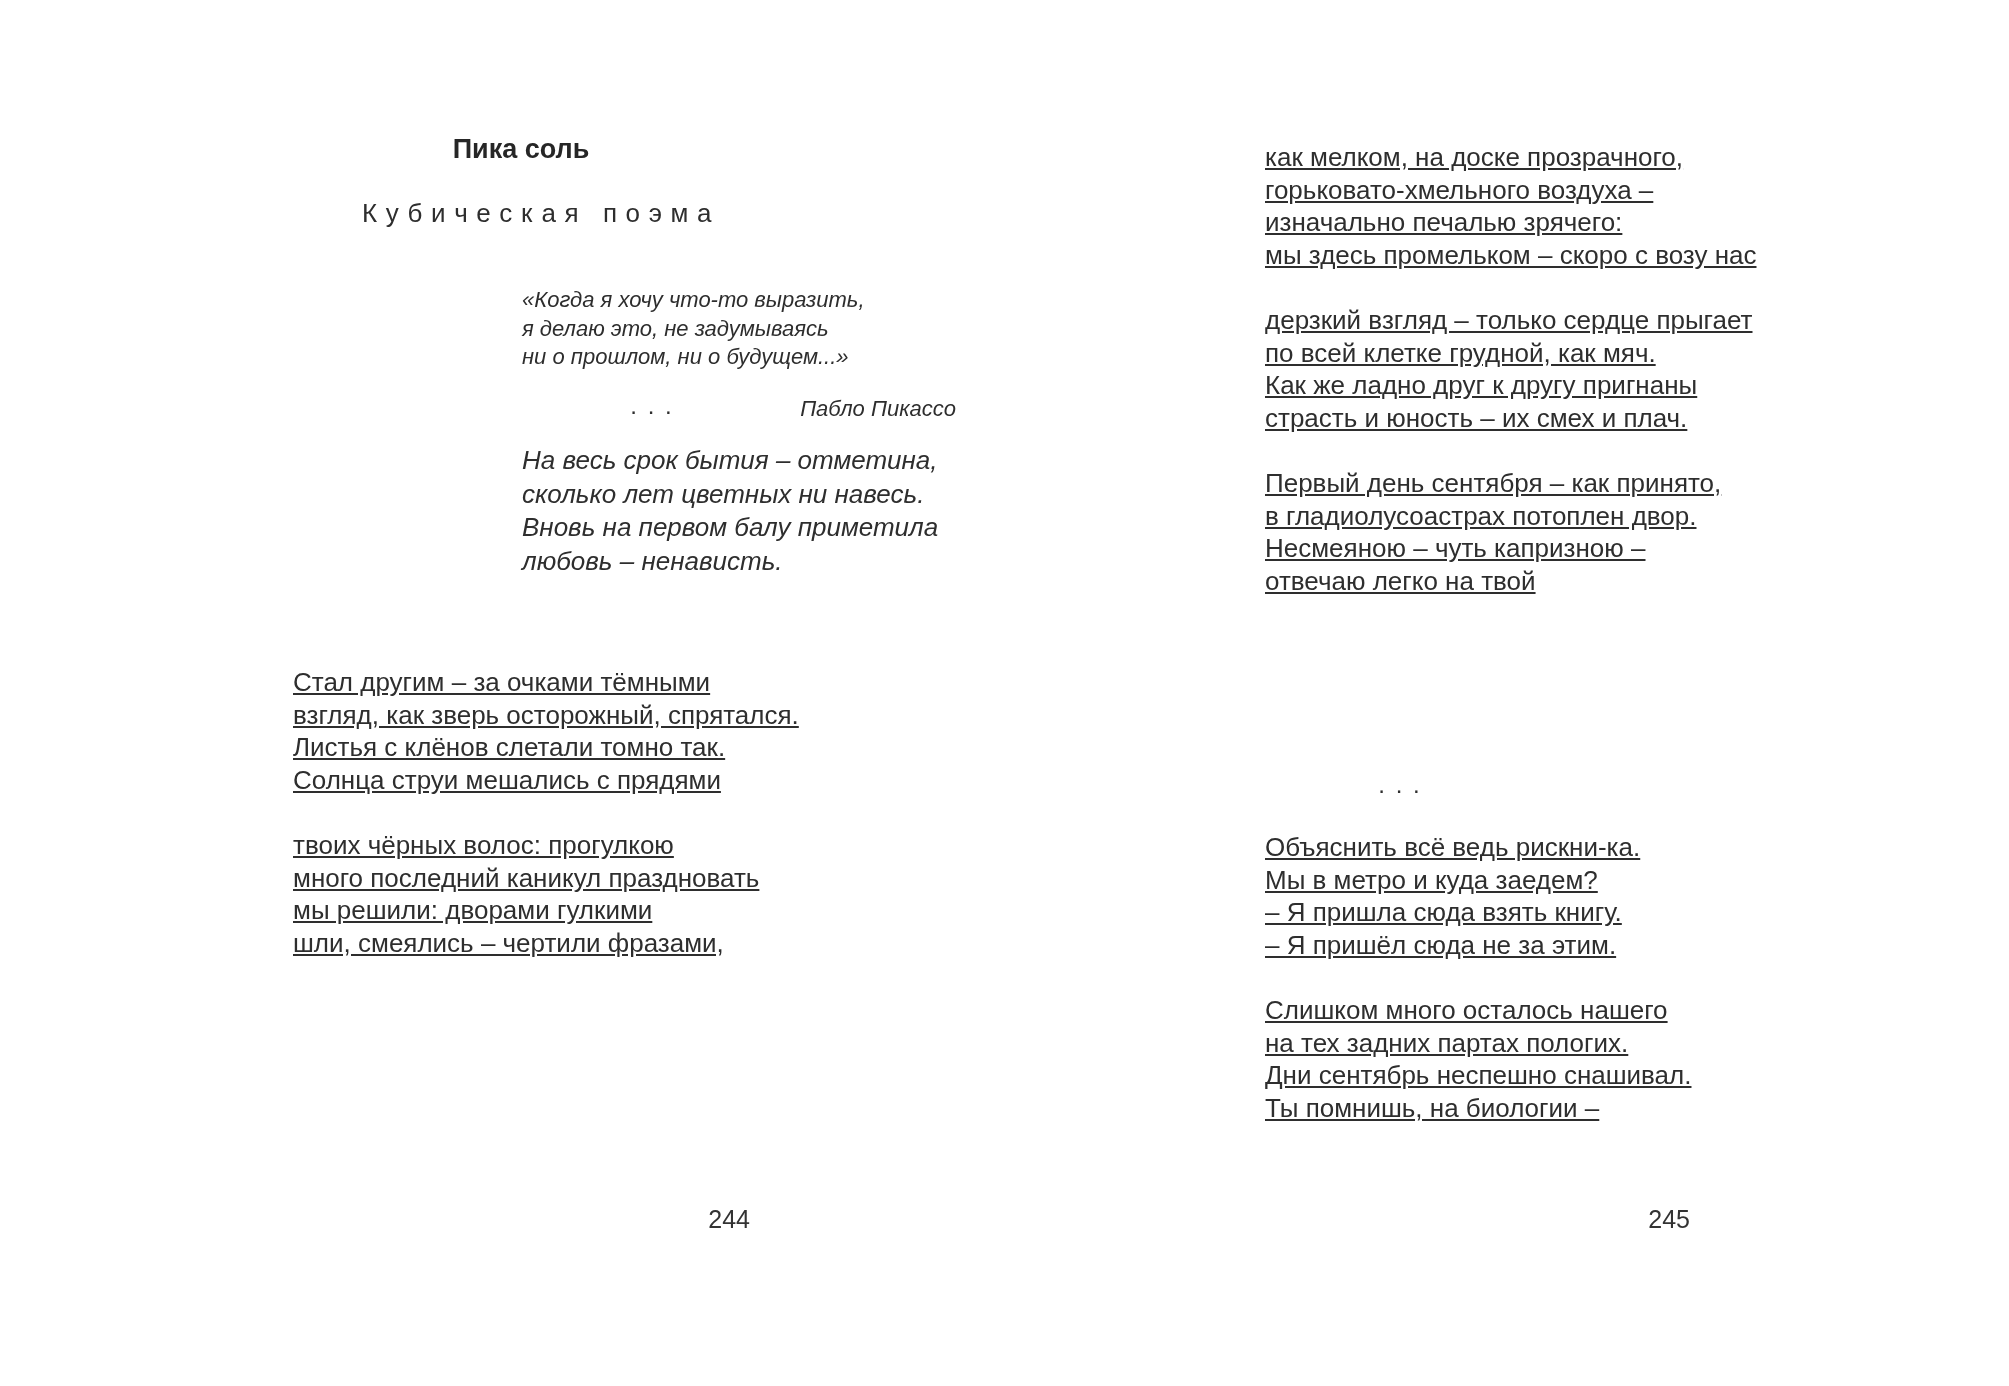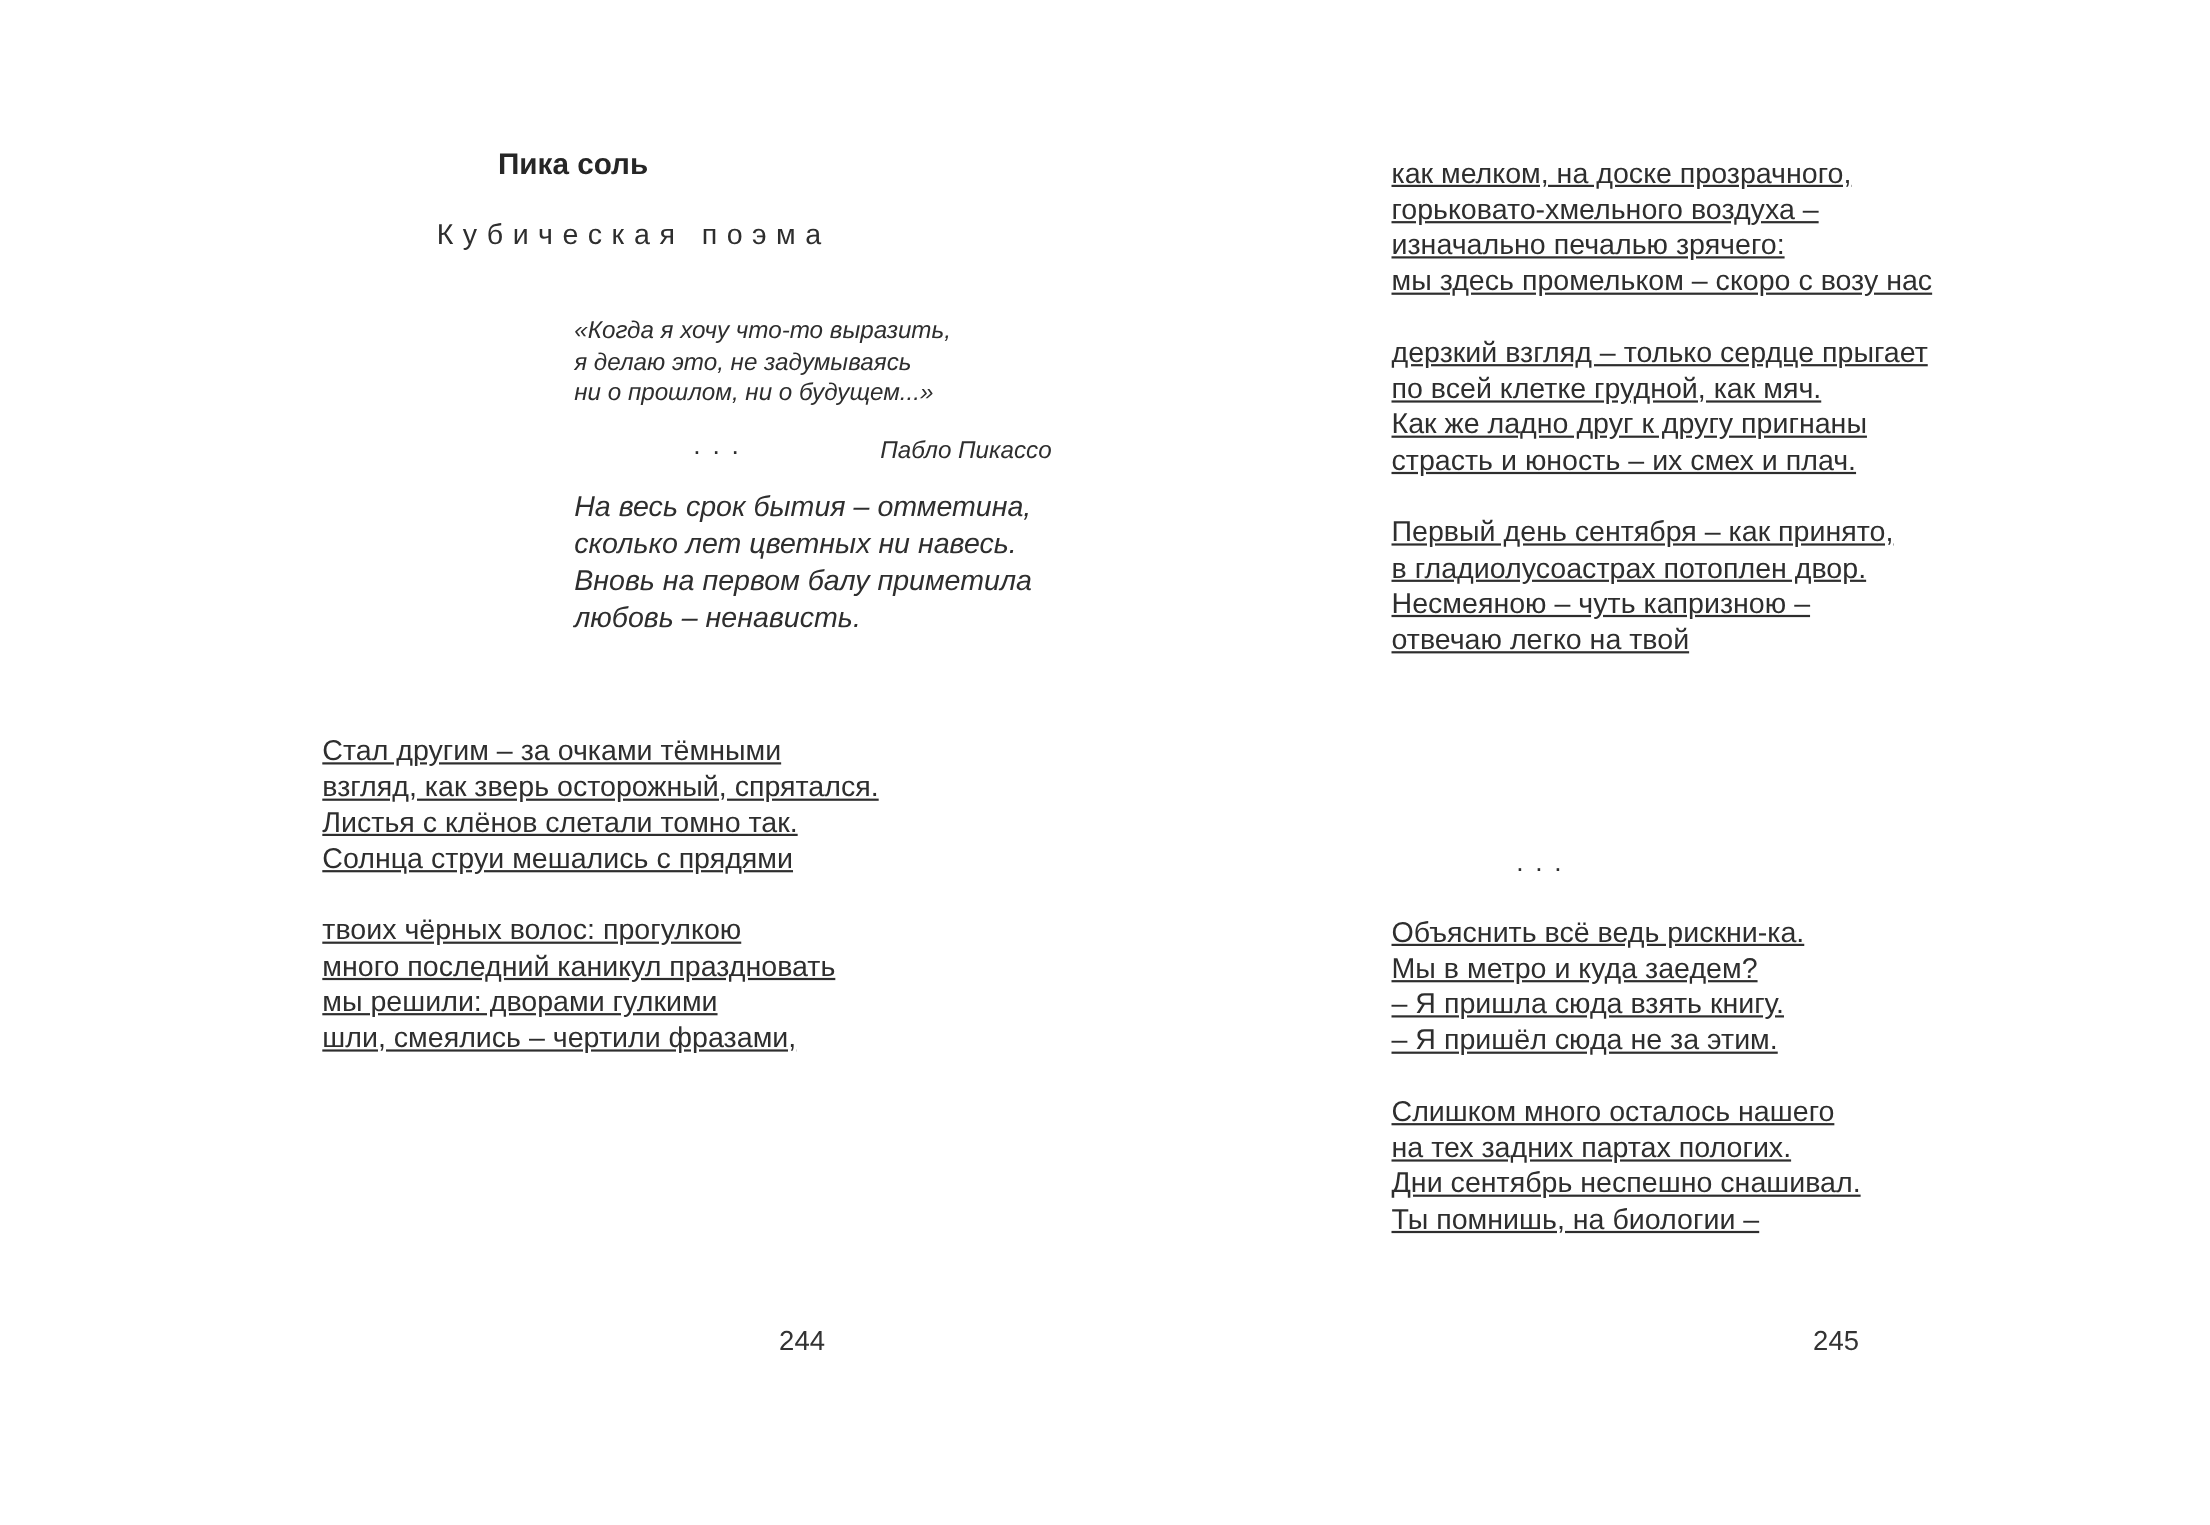--- a/index.html
+++ b/index.html
@@ -22,23 +22,23 @@
     left: 295px;
     width: 452px;
     text-align: center;
     font-size: 27px;
     font-weight: bold;
     color: #262626;
   }
   .poem-subtitle {
     position: absolute;
     top: 198px;
-    left: 295px;
+    left: 311px;
     width: 460px;
-    text-align: right;
+    text-align: center;
     font-size: 26px;
     letter-spacing: 0.33em;
     color: #2e2e2e;
   }
   .epigraph {
     position: absolute;
     top: 286px;
     left: 522px;
     width: 434px;
     font-style: italic;

